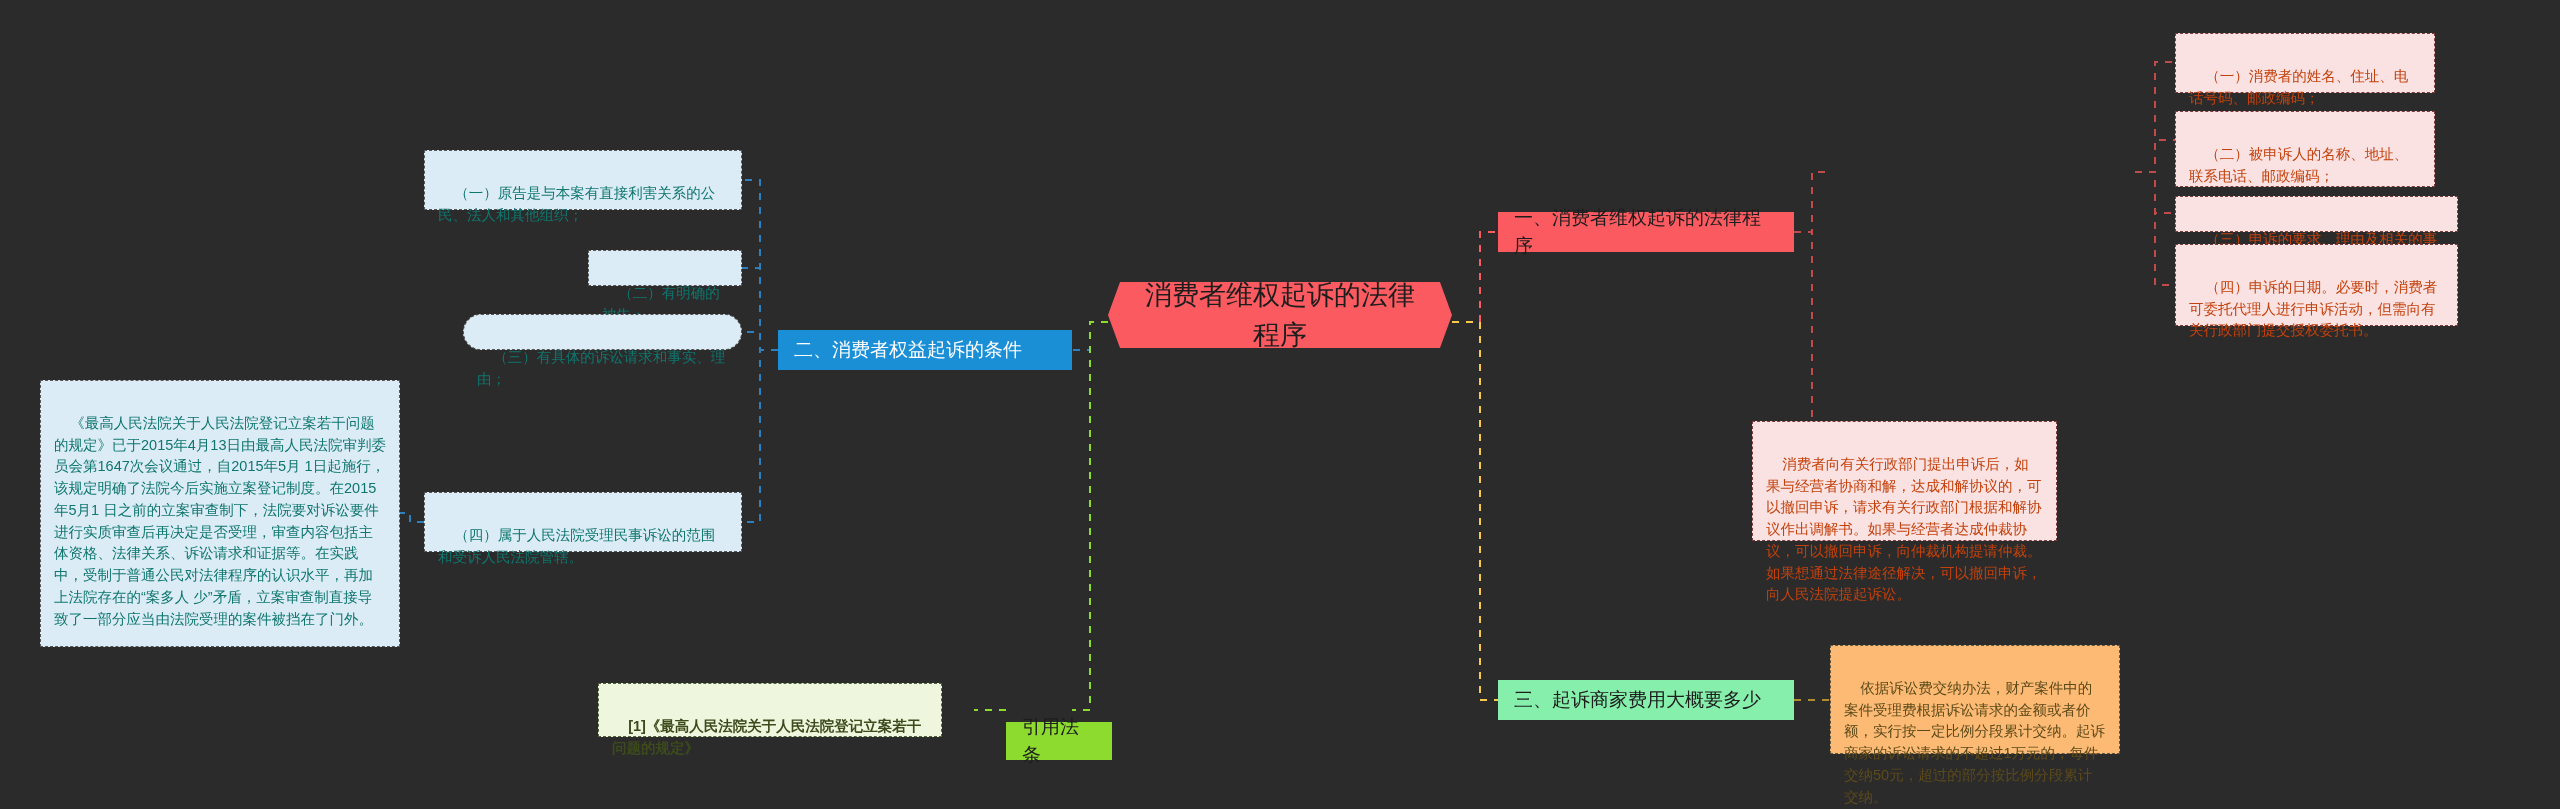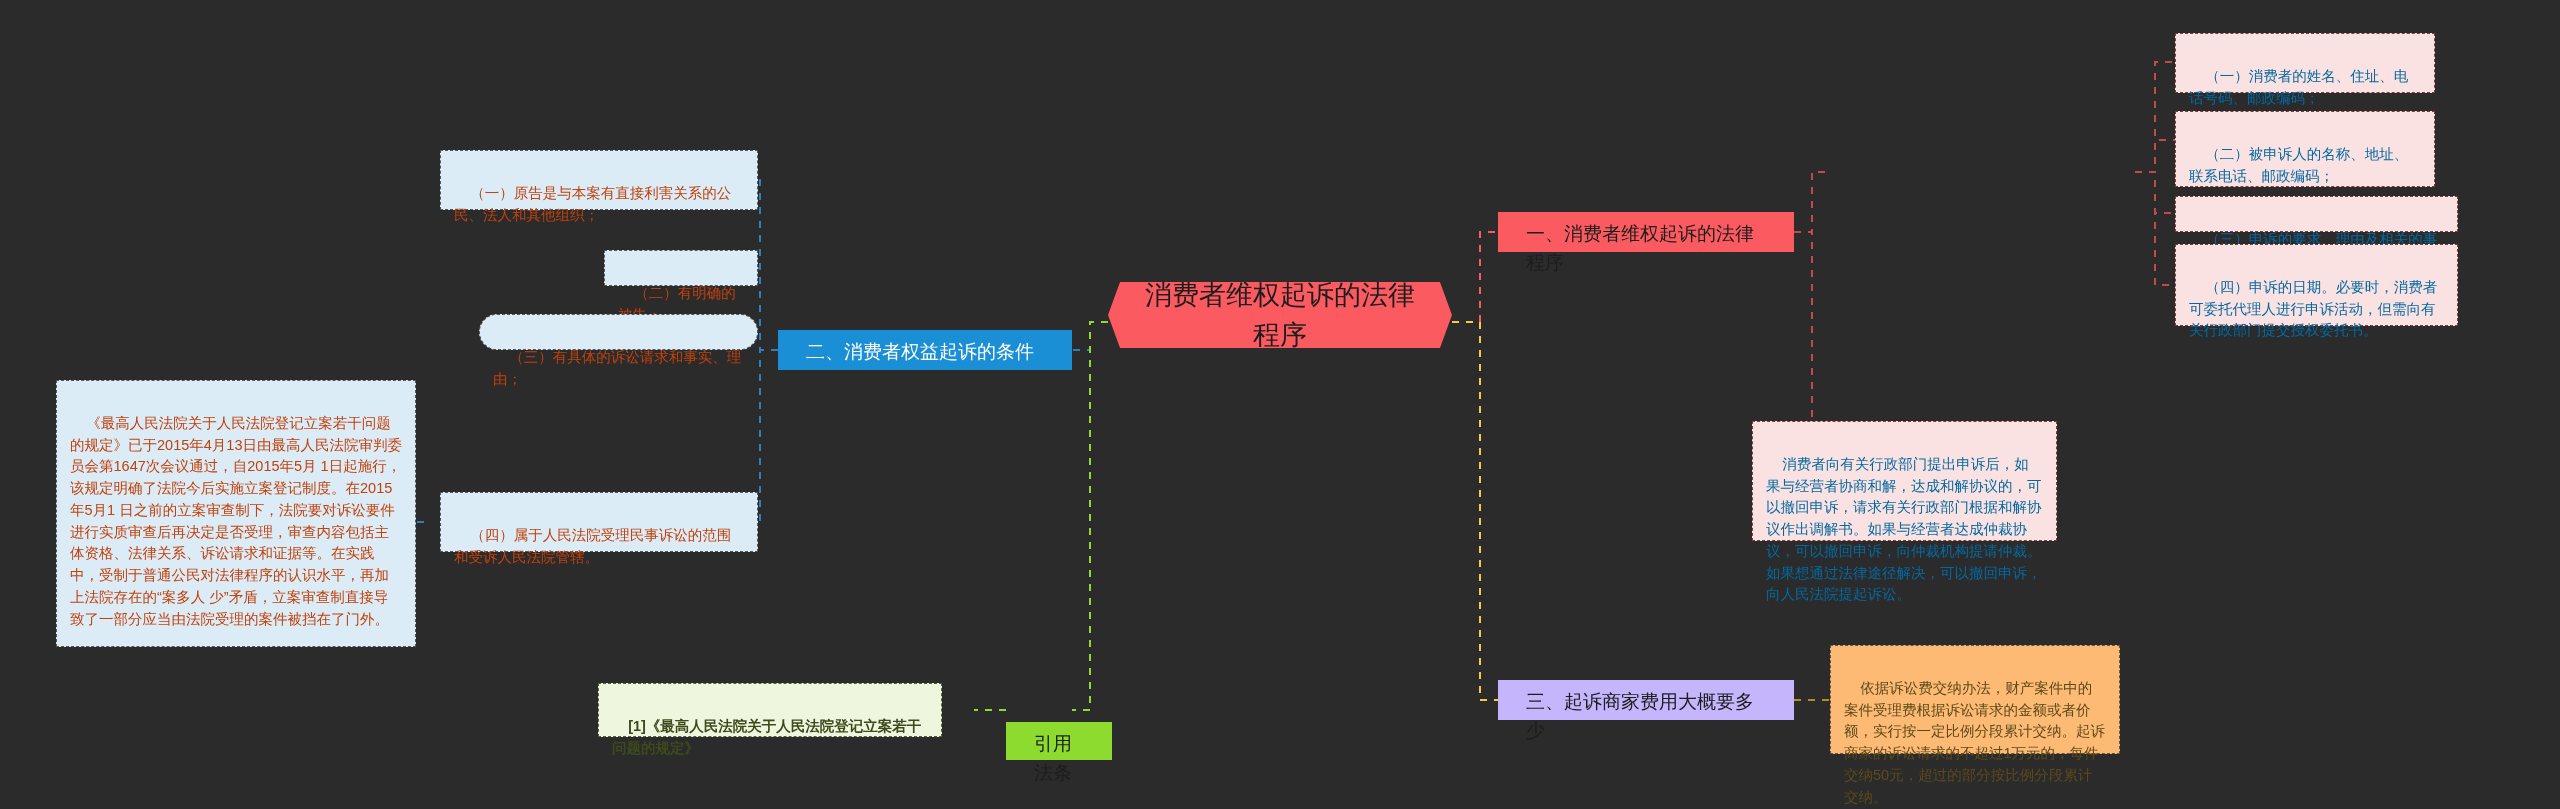--- a/index.html
+++ b/index.html
@@ -44,44 +44,44 @@
     padding: 14px 30px;
     clip-path: polygon(0% 50%, 3.5% 0%, 96.5% 0%, 100% 50%, 96.5% 100%, 3.5% 100%);
     display: flex;
     align-items: center;
     justify-content: center;
   }
 
   
   .branch {
     font-size: 19px;
-    padding: 8px 28px;
+    padding: 8px 16px;
     display: flex;
+    align-items: center;
   }
   .branch-red    { background:#fb5b60; color:#1d1d1d; }
   .branch-blue   { background:#1a8fd6; color:#ffffff; }
-  .branch-yellow { background:#c4b5fd; color:#1d1d1d;font-family:Liberation Serif, serif; }
+  .branch-yellow { background:#86efac; color:#1d1d1d;font-family:Liberation Serif, serif; }
   .branch-green  { background:#8ddb2f; color:#1d1d1d; }
 
   
   .leaf {
     font-size: 14.5px;
     padding: 10px 13px;
     border: 1px dashed #4a4a4a;
   }
   .leaf-pink {
     background: #fbe2e2;
-    color: #0369a1;
+    color: #c2410c;
     border-color: #7d3a3a;
   }
   .leaf-blue {
     background: #dcecf6;
-    color: #c2410c;
+    color: #0f766e;
     border-color: #555;
-    margin-left: 16px;
   }
   .leaf-cream {
     background: #fdba74;
     color: #5c4a1a;
     border-color: #5d5540;
   }
   .leaf-lime {
     background: #eef7dd;
     color: #3c4a1c;
     border-color: #51603a;

